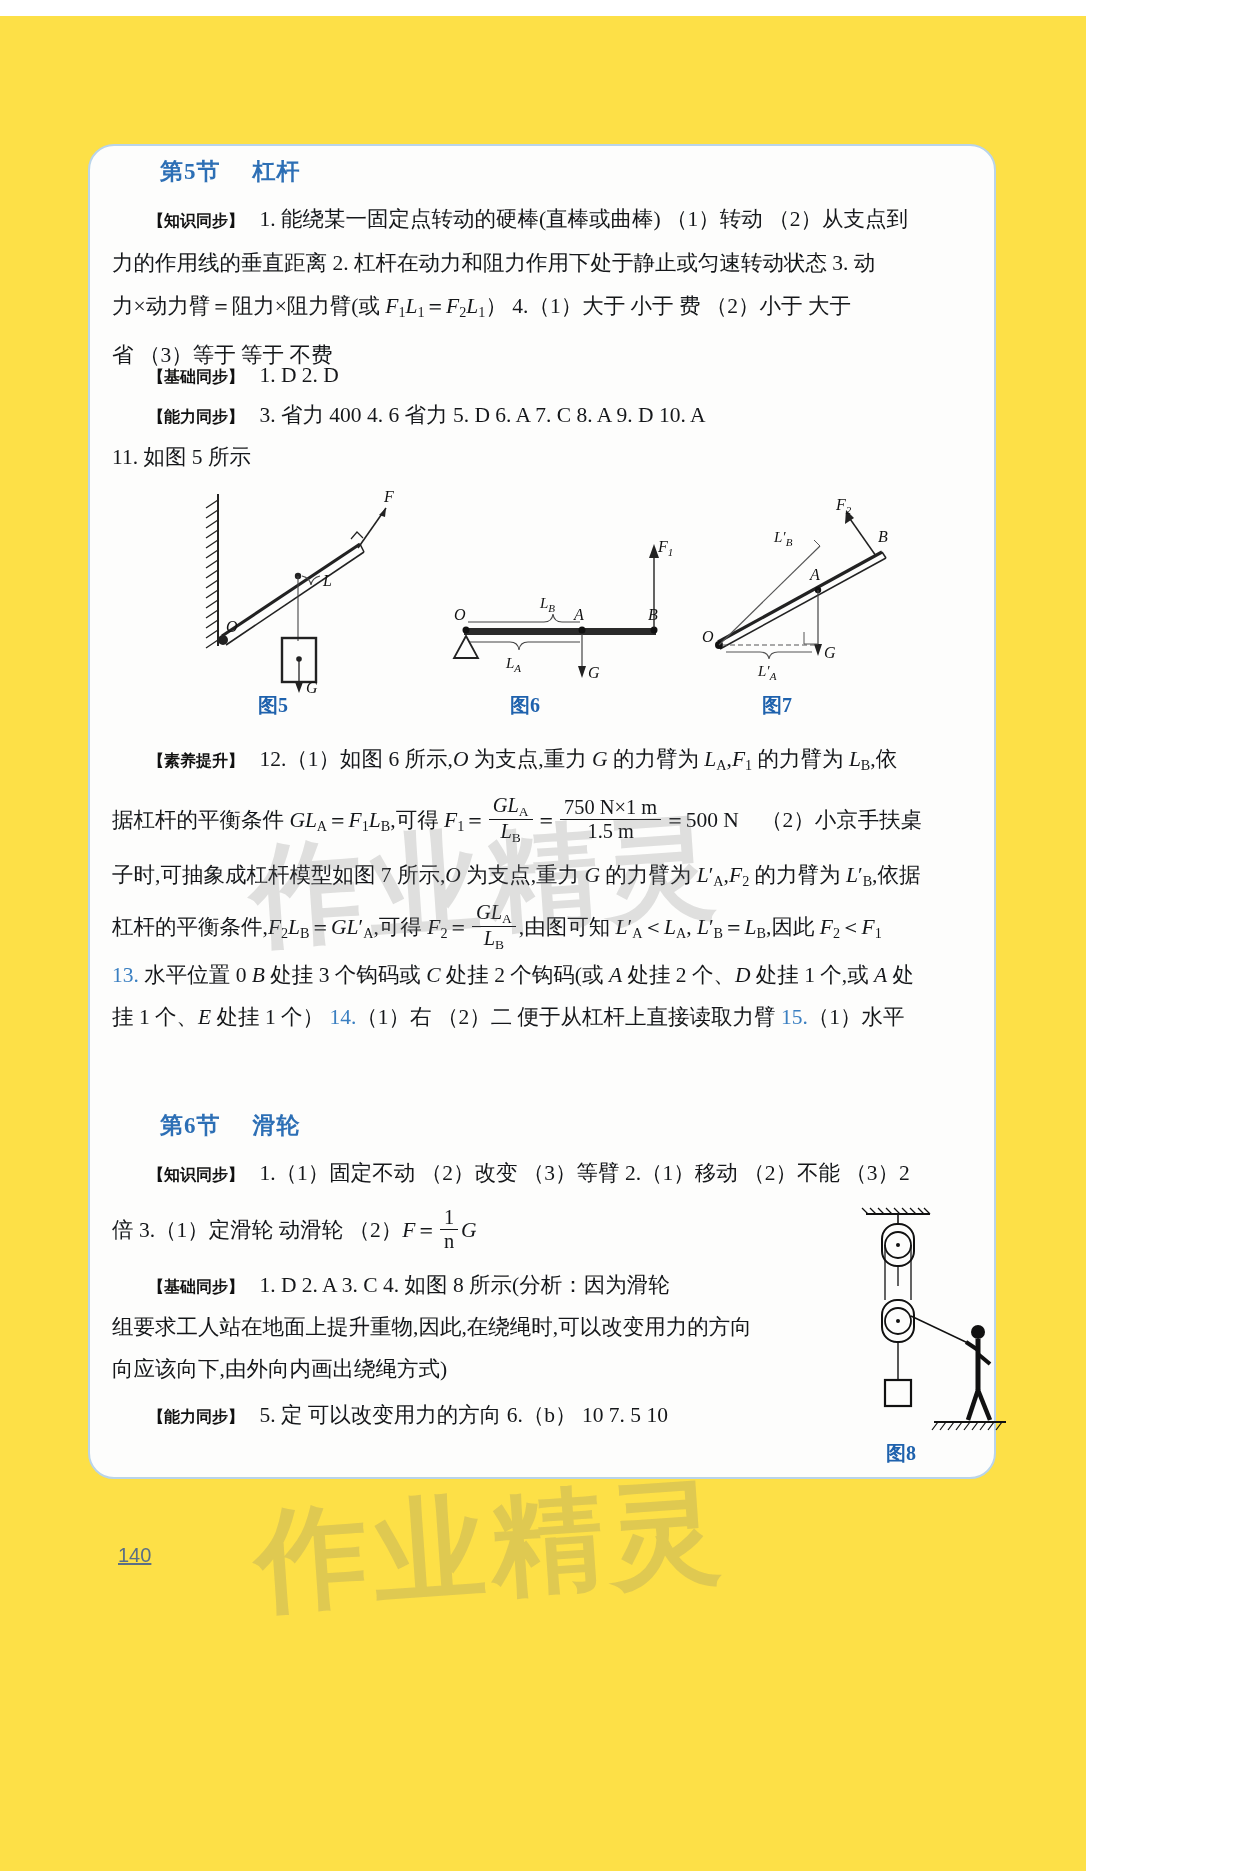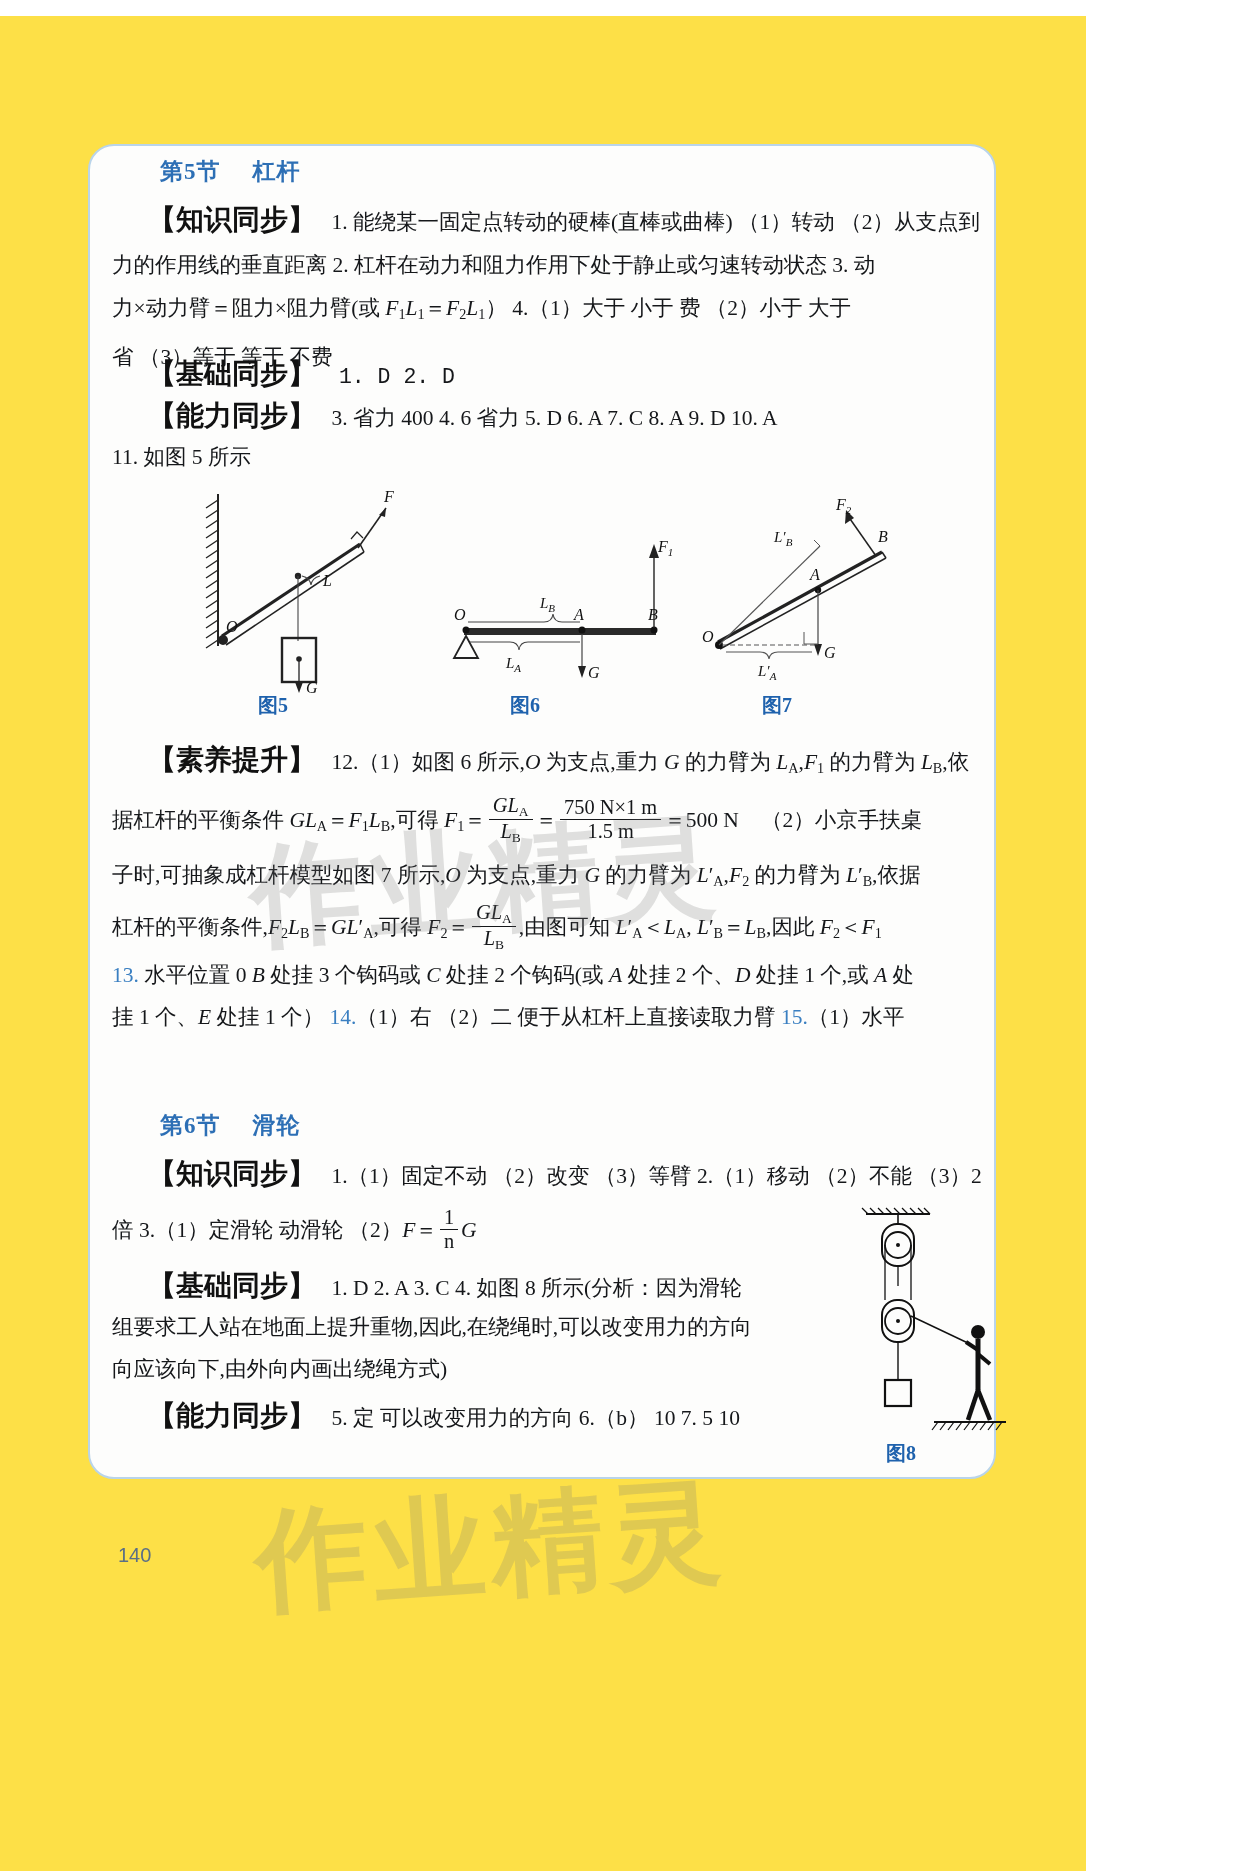--- a/index.html
+++ b/index.html
@@ -27,21 +27,21 @@
   }
 
   .sec-title {
     color: #2d6fb5;
     font-weight: bold;
     font-size: 23px;
     letter-spacing: 1px;
   }
   .tag {
     font-weight: bold;
-    font-size: 28px;
+    font-size: 16px;
     color: #111;
     letter-spacing: 0px;
   }
   .num { color: #3a7fc1; }
   .body-text {
     font-size: 21.5px;
     color: #15171a;
     line-height: 43px;
     text-align: justify;
   }
@@ -82,20 +82,21 @@
   #wm1 { left: 250px; top: 790px; font-size: 112px; transform: rotate(-4deg); }
   #wm2 { left: 255px; top: 1455px; font-size: 112px; transform: rotate(-4deg); }
 
   
   #pagenum {
     position: absolute;
     left: 118px; top: 1528px;
     font-size: 20px;
     color: #5b6f86;
     font-family: "Liberation Sans", sans-serif;
+    text-decoration: underline;
   }
 </style>
 </head>
 <body>
 
 <div id="page">
 
   <div id="frame"></div>
 
   <div style="position:absolute;left:160px;top:140px;width:420px;">
@@ -104,21 +105,21 @@
   </div>
 
   <div style="position:absolute;left:112px;top:182px;width:876px;" class="body-text">
     <span class="tag" style="margin-left:36px;">【知识同步】</span>
     <span style="margin-left:10px;">1. 能绕某一固定点转动的硬棒(直棒或曲棒) （1）转动 （2）从支点到</span><br>
     <span>力的作用线的垂直距离 2. 杠杆在动力和阻力作用下处于静止或匀速转动状态 3. 动</span><br>
     <span>力×动力臂＝阻力×阻力臂(或 </span><span><i class="v">F</i><sub>1</sub><i class="v">L</i><sub>1</sub>＝<i class="v">F</i><sub>2</sub><i class="v">L</i><sub>1</sub></span><span>） 4.（1）大于 小于 费 （2）小于 大于</span><br>
     <span>省 （3）等于 等于 不费</span>
   </div>
 
-  <div style="position:absolute;left:148px;top:338px;width:840px;font-family:Liberation Mono, monospace;" class="body-text">
+  <div style="position:absolute;left:148px;top:338px;width:840px;" class="body-text">
     <span class="tag">【基础同步】</span>
     <span style="margin-left:10px;">1. D 2. D</span>
   </div>
 
   <div style="position:absolute;left:148px;top:378px;width:845px;" class="body-text">
     <span class="tag">【能力同步】</span>
     <span style="margin-left:10px;">3. 省力 400 4. 6 省力 5. D 6. A 7. C 8. A 9. D 10. A</span>
   </div>
   <div style="position:absolute;left:112px;top:420px;width:880px;" class="body-text">11. 如图 5 所示</div>
 

